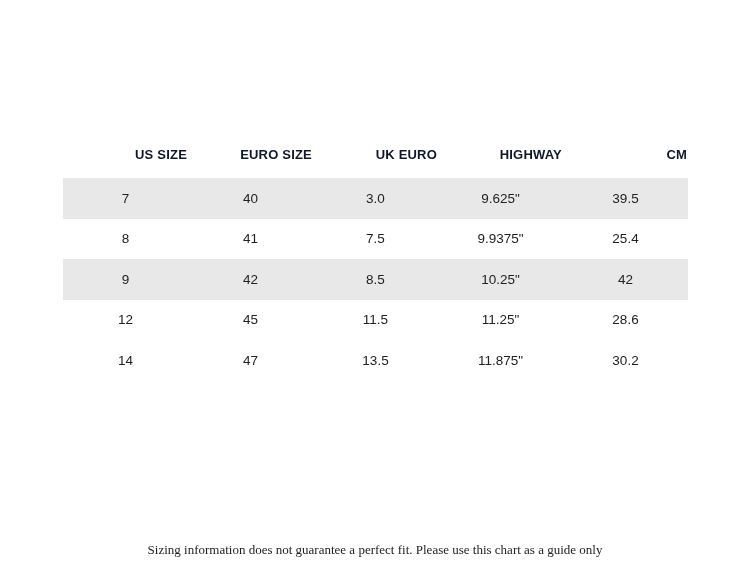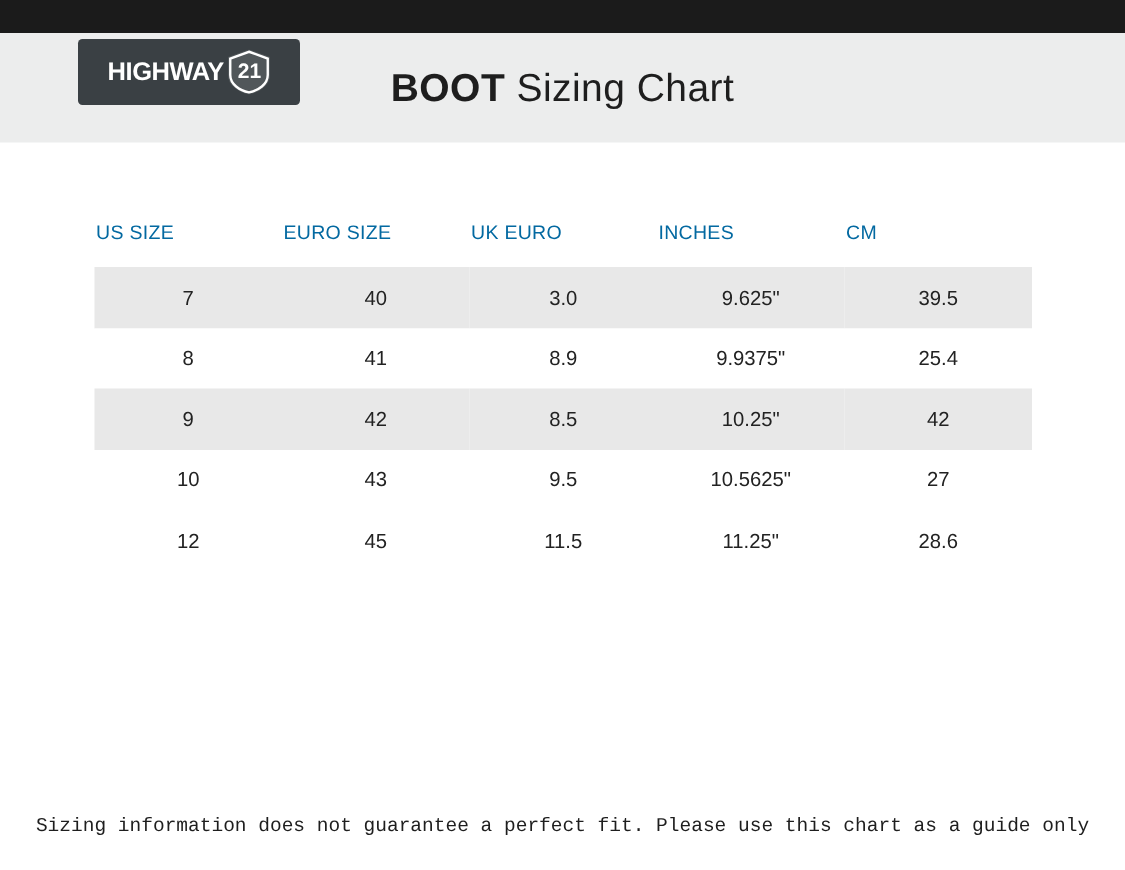--- a/index.html
+++ b/index.html
@@ -106,26 +106,26 @@
     width: 625px;
   }
   table.sizing {
     width: 625px;
     border-collapse: collapse;
     table-layout: fixed;
   }
   table.sizing th {
     font-family: "Liberation Sans", sans-serif;
     font-size: 13px;
-    font-weight: normal;
-    color: #0369a1;
+    font-weight: bold;
+    color: #0f172a;
     letter-spacing: 0.2px;
     height: 48px;
     vertical-align: middle;
-    text-align: left;
+    text-align: right;
     background: #ffffff;
   }
   table.sizing td {
     font-family: "Liberation Sans", sans-serif;
     font-size: 13.5px;
     color: #222222;
     height: 40.5px;
     vertical-align: middle;
     text-align: center;
   }
@@ -136,97 +136,77 @@
     background: #ffffff;
   }
 
   
   .footnote {
     position: absolute;
     bottom: 22px;
     left: 0;
     width: 750px;
     text-align: center;
-    font-family: Liberation Mono, monospace;
+    font-family: Liberation Serif, serif;
     font-size: 13px;
     color: #1e1e1e;
   }
 </style>
 </head>
 <body>
 
 <div class="page">
 
-  <div class="header">
-    <div class="header-topbar"></div>
-
-    <div class="logo">
-      <div class="logo-inner">
-        <span class="logo-text">HIGHWAY</span>
-        <span class="logo-shield">
-          <svg width="28" height="30" viewBox="0 0 28 30" xmlns="http://www.w3.org/2000/svg">
-            <path d="M14 0 L28 5 L28 17 C28 24 21 28.5 14 30 C7 28.5 0 24 0 17 L0 5 Z" fill="#ffffff" opacity="0.12"></path>
-            <path d="M14 1.5 L26.5 6 L26.5 17 C26.5 23.2 20.2 27.3 14 28.6 C7.8 27.3 1.5 23.2 1.5 17 L1.5 6 Z" fill="none" stroke="#ffffff" stroke-width="1.6"></path>
-          </svg>
-          <span class="logo-shield-num">21</span>
-        </span>
-      </div>
-    </div>
-
-    <div class="header-title">
-      <span class="bold">BOOT</span><span> Sizing Chart</span>
-    </div>
-  </div>
 
   <div class="table-wrap">
     <table class="sizing">
       <thead>
         <tr>
           <th>US SIZE</th>
           <th>EURO SIZE</th>
           <th>UK EURO</th>
-          <th>INCHES</th>
+          <th>HIGHWAY</th>
           <th>CM</th>
         </tr>
       </thead>
       <tbody>
         <tr class="odd">
           <td>7</td>
           <td>40</td>
           <td>3.0</td>
           <td>9.625"</td>
           <td>39.5</td>
         </tr>
         <tr class="even">
           <td>8</td>
           <td>41</td>
-          <td>8.9</td>
+          <td>7.5</td>
           <td>9.9375"</td>
           <td>25.4</td>
         </tr>
         <tr class="odd">
           <td>9</td>
           <td>42</td>
           <td>8.5</td>
           <td>10.25"</td>
           <td>42</td>
         </tr>
         <tr class="even">
-          <td>10</td>
-          <td>43</td>
-          <td>9.5</td>
-          <td>10.5625"</td>
-          <td>27</td>
-        </tr>
-        <tr class="even">
           <td>12</td>
           <td>45</td>
           <td>11.5</td>
           <td>11.25"</td>
           <td>28.6</td>
         </tr>
+        <tr class="even">
+          <td>14</td>
+          <td>47</td>
+          <td>13.5</td>
+          <td>11.875"</td>
+          <td>30.2</td>
+        </tr>
       </tbody>
     </table>
   </div>
 
   <div class="footnote">Sizing information does not guarantee a perfect fit. Please use this chart as a guide only</div>
 
 </div>
 
 </body></html>

